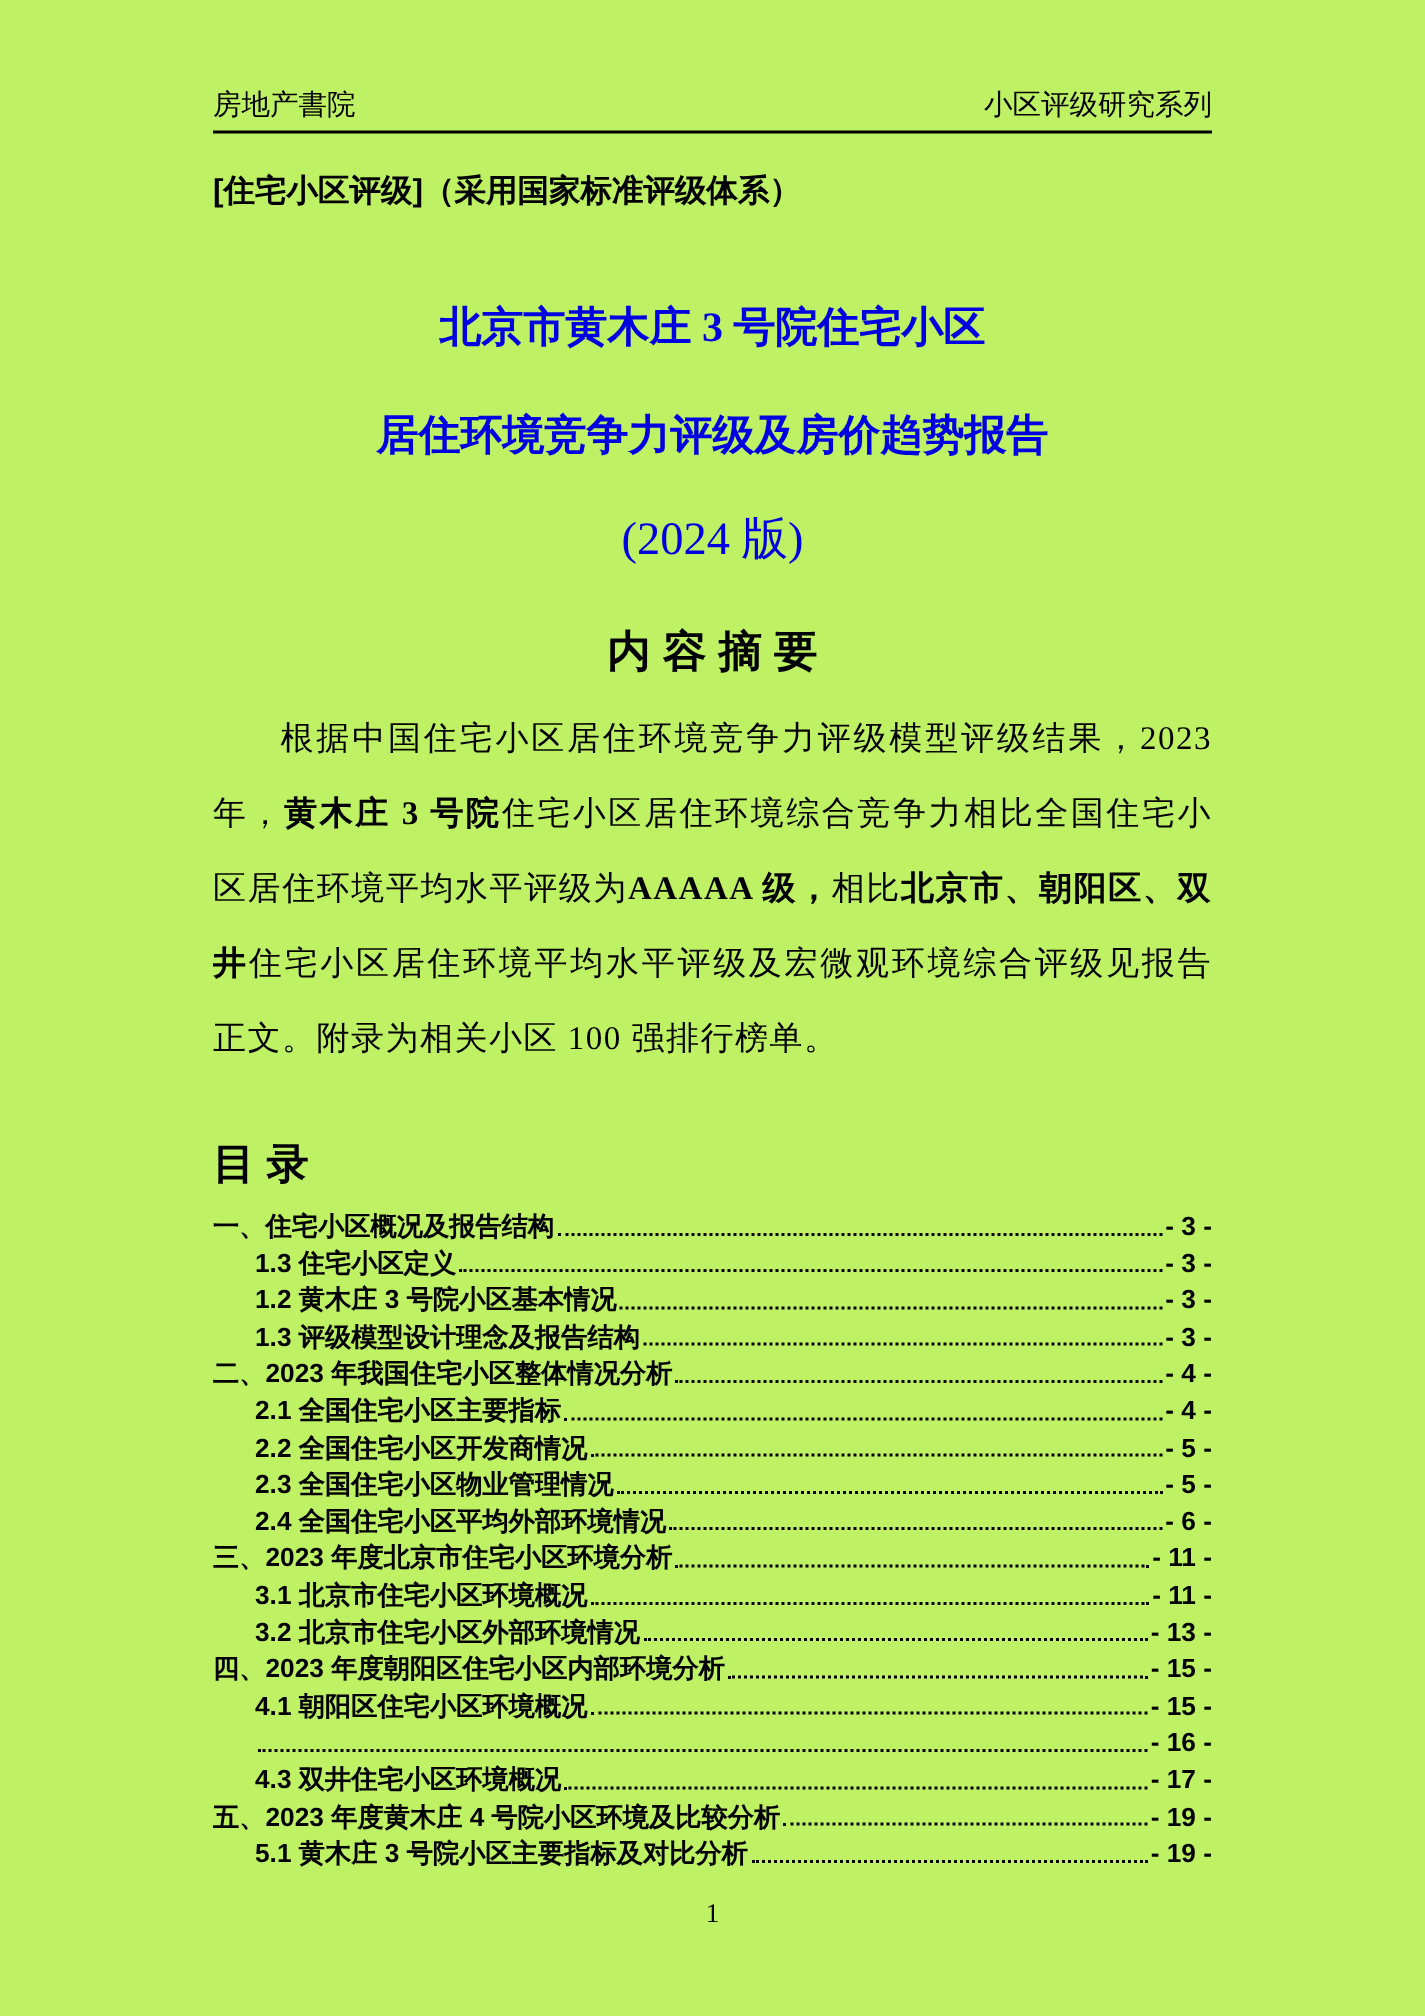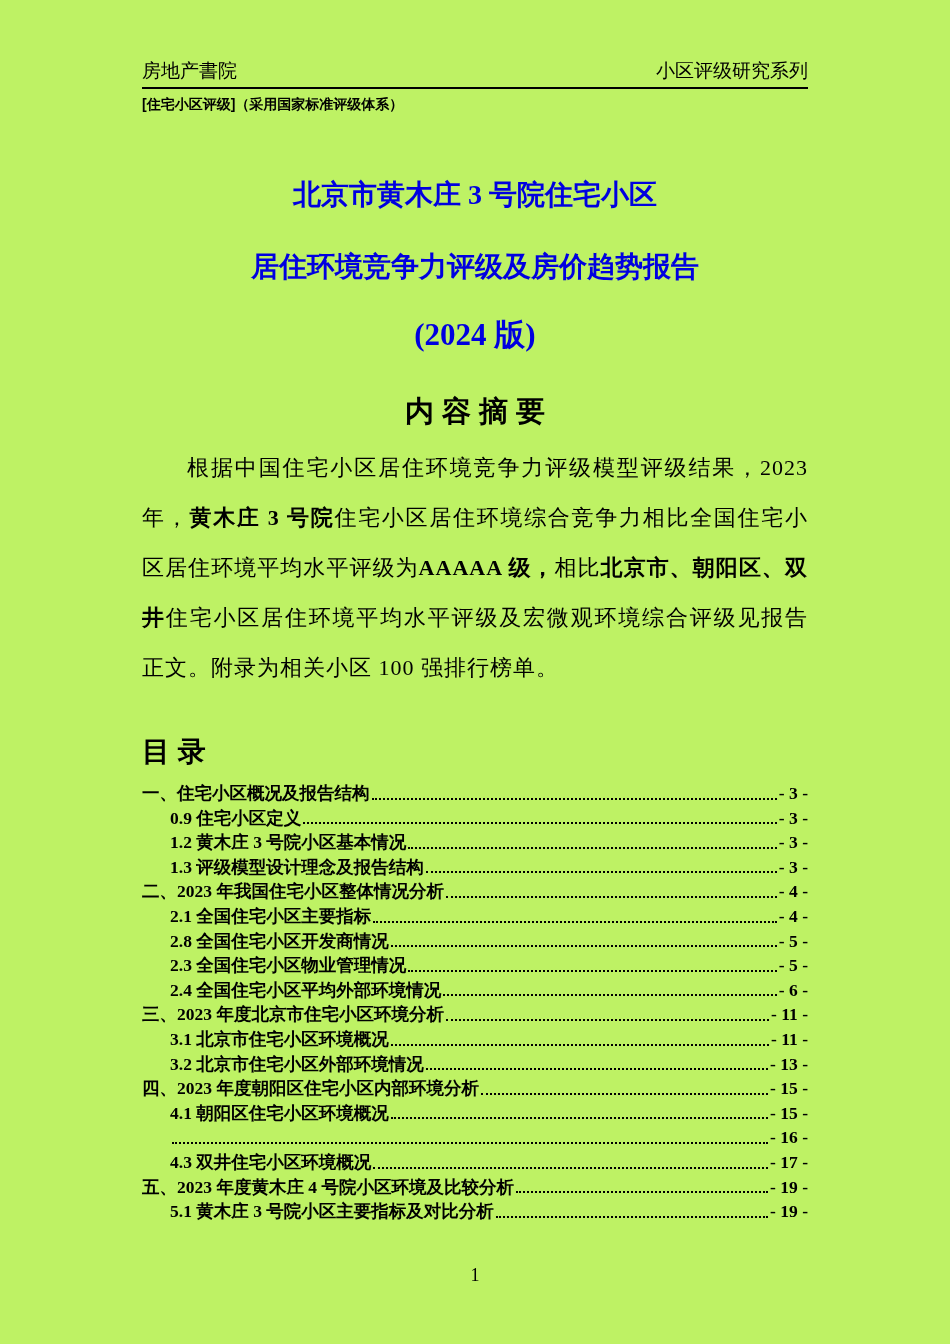--- a/index.html
+++ b/index.html
@@ -22,36 +22,37 @@
     justify-content: space-between;
     align-items: flex-end;
     font-family: "Liberation Sans", sans-serif;
     font-size: 19px;
     line-height: 26px;
     border-bottom: 2px solid #000;
     padding-bottom: 3px;
   }
   
   .classification {
-    font-family: "Liberation Sans", sans-serif;
-    font-weight: 700;
-    font-size: 14px;
+    margin-top: 24px;
+    font-family: "Liberation Sans", sans-serif;
+    font-weight: 700;
+    font-size: 21px;
     line-height: 30px;
   }
   
   .title-block { text-align: center; margin-top: 40px; }
   .title-l1, .title-l2 {
     font-family: "Liberation Serif", serif;
     font-weight: 700;
     font-size: 28px;
     line-height: 72px;
   }
   .title-l3 {
     font-family: "Liberation Serif", serif;
-    font-weight: 700;
+    font-weight: 400;
     font-size: 31px;
     line-height: 64px;
   }
   
   .abstract-heading {
     margin-top: 22px;
     text-align: center;
     font-family: "Liberation Sans", sans-serif;
     font-weight: 700;
     font-size: 29px;
@@ -68,21 +69,21 @@
   }
   .abstract-body .b { font-weight: 700; }
   
   .toc-heading {
     margin-top: 38px;
     font-family: "Liberation Sans", sans-serif;
     font-weight: 700;
     font-size: 28px;
     line-height: 42px;
   }
-  .toc { margin-top: 8px; font-family: Liberation Serif, serif; }
+  .toc { margin-top: 8px; font-family: Liberation Sans, sans-serif; }
   .toc-row {
     display: flex;
     align-items: flex-end;
     height: 24.6px;
     font-size: 17.5px;
     font-weight: 600;
     cursor: pointer;
   }
   .toc-row.lvl2 { padding-left: 28px; }
   .toc-label { white-space: nowrap; line-height: 24.6px; }
@@ -131,21 +132,21 @@
     <div class="toc-heading">目 录</div>
 
     <div class="toc">
 
       <div class="toc-row lvl1">
         <span class="toc-label">一、住宅小区概况及报告结构</span>
         <span class="toc-dots"></span>
         <span class="toc-page">- 3 -</span>
       </div>
       <div class="toc-row lvl2">
-        <span class="toc-label">0.9 住宅小区定义</span>
+        <span class="toc-label">1.3 住宅小区定义</span>
         <span class="toc-dots"></span>
         <span class="toc-page">- 3 -</span>
       </div>
       <div class="toc-row lvl2">
         <span class="toc-label">1.2 黄木庄 3 号院小区基本情况</span>
         <span class="toc-dots"></span>
         <span class="toc-page">- 3 -</span>
       </div>
       <div class="toc-row lvl2">
         <span class="toc-label">1.3 评级模型设计理念及报告结构</span>
@@ -156,21 +157,21 @@
         <span class="toc-label">二、2023 年我国住宅小区整体情况分析</span>
         <span class="toc-dots"></span>
         <span class="toc-page">- 4 -</span>
       </div>
       <div class="toc-row lvl2">
         <span class="toc-label">2.1 全国住宅小区主要指标</span>
         <span class="toc-dots"></span>
         <span class="toc-page">- 4 -</span>
       </div>
       <div class="toc-row lvl2">
-        <span class="toc-label">2.8 全国住宅小区开发商情况</span>
+        <span class="toc-label">2.2 全国住宅小区开发商情况</span>
         <span class="toc-dots"></span>
         <span class="toc-page">- 5 -</span>
       </div>
       <div class="toc-row lvl2">
         <span class="toc-label">2.3 全国住宅小区物业管理情况</span>
         <span class="toc-dots"></span>
         <span class="toc-page">- 5 -</span>
       </div>
       <div class="toc-row lvl2">
         <span class="toc-label">2.4 全国住宅小区平均外部环境情况</span>

